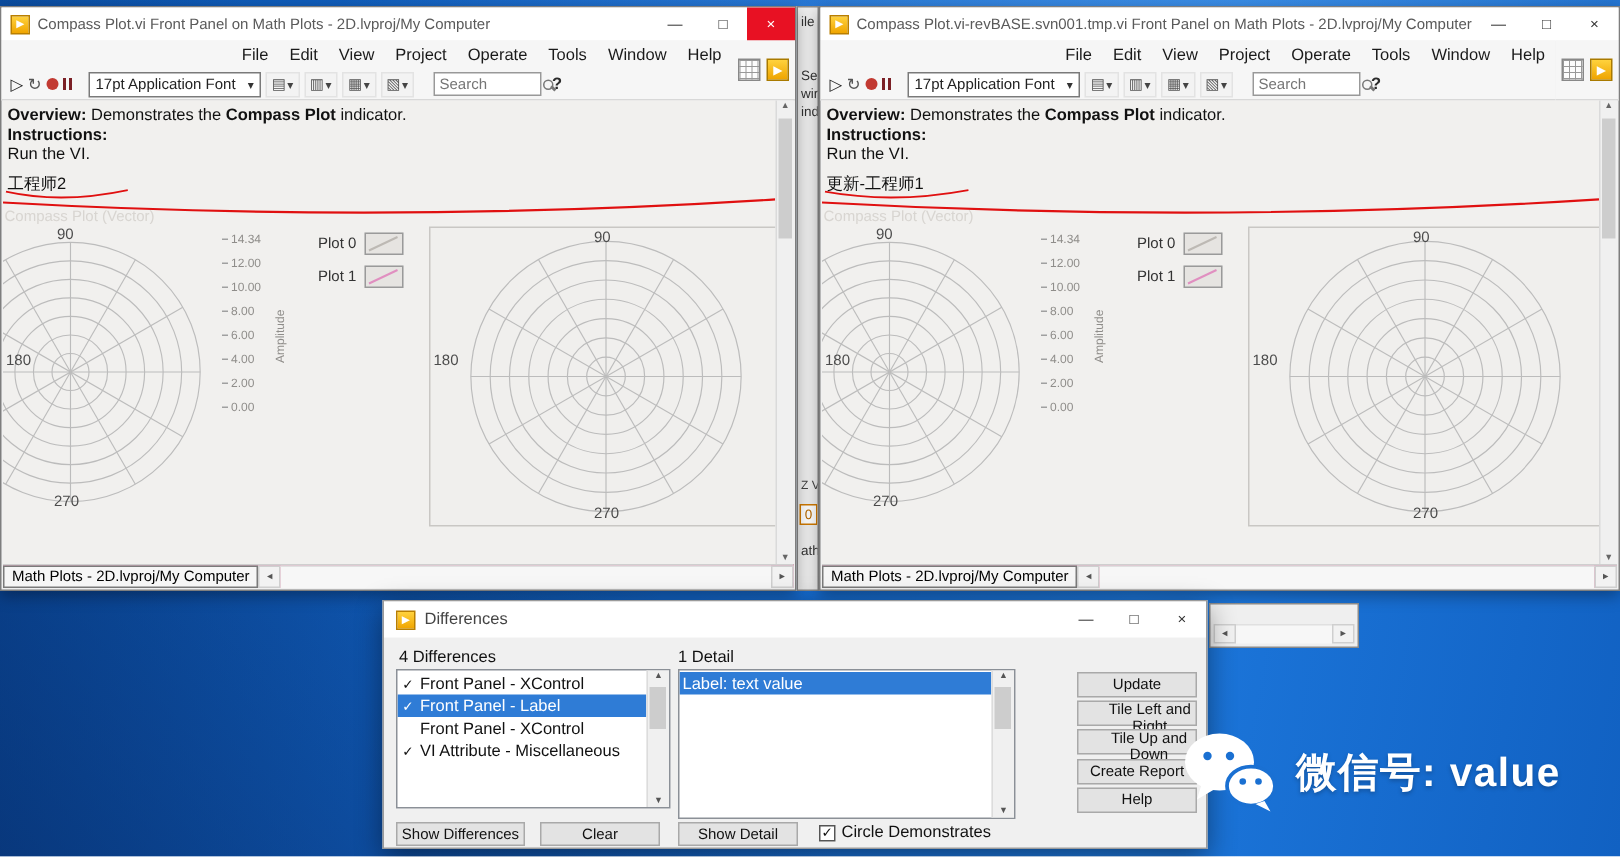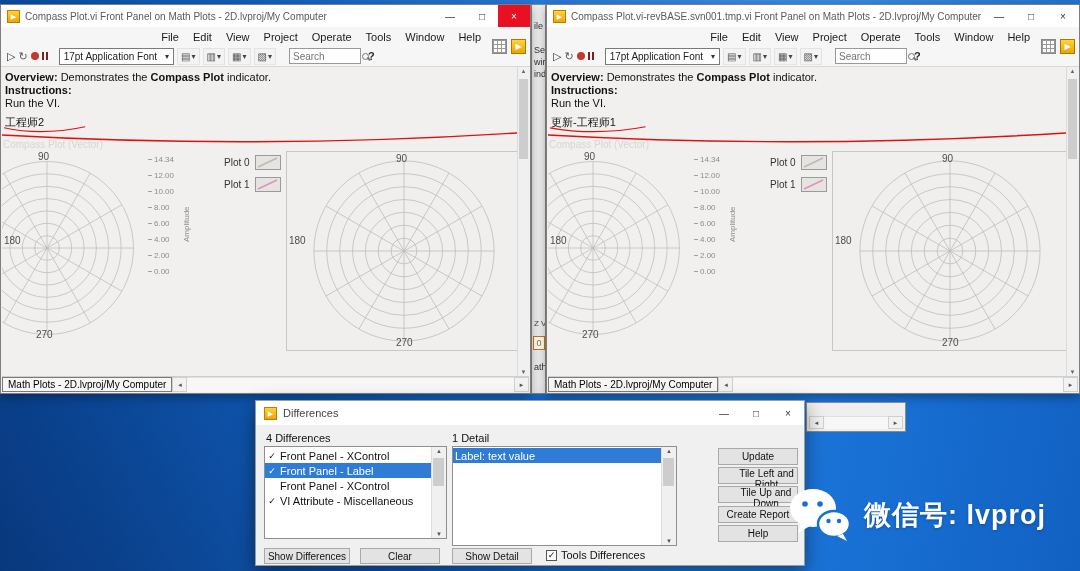--- a/index.html
+++ b/index.html
@@ -101,29 +101,29 @@
   .a270s { left:34px;  top:262px; }
   .a90l  { left:394px; top:86px; }
   .a180l { left:287px; top:168px; }
   .a270l { left:394px; top:270px; }
   .scale-col { position:absolute; left:146px; top:88px; display:flex; flex-direction:column;
     gap:7px; font-size:8px; color:#8f8d8a; }
   .scale-col span::before { content:""; display:inline-block; width:4px; height:1px;
     background:#a0a0a0; vertical-align:middle; margin-right:2px; }
   .amp-label { position:absolute; left:180px; top:175px; font-size:8px; color:#8f8d8a;
     transform:rotate(-90deg); transform-origin:left top; }
-  .legend { position:absolute; left:222px; top:88px; }
+  .legend { position:absolute; left:210px; top:88px; }
   .legend-row { display:flex; align-items:center; gap:5px; margin-bottom:7px; font-size:10px; color:#333; }
   .legend-swatch { width:26px; height:15px; border:1px solid #9a9a9a; background:#e6e4e1; }
 
   
   .strip { position:absolute; left:531px; top:4px; width:15px; height:390px; background:#efefef;
     border:1px solid #8a8a8a; overflow:hidden; font-size:9px; color:#333; }
   .frag { position:absolute; left:2px; white-space:nowrap; }
-  .frag-0 { top:16px; }
+  .frag-0 { top:4px; }
   .frag-1 { top:40px; }
   .frag-2 { top:52px; }
   .frag-3 { top:64px; }
   .frag-4 { top:314px; font-size:8px; color:#444; }
   .frag-5 { top:331px; left:1px; width:12px; height:14px; background:#fff; border:1px solid #d17a00;
     color:#b96a00; text-align:center; line-height:12px; }
   .frag-6 { top:357px; }
 
   
   .bgfrag { position:absolute; left:806px; top:402px; width:100px; height:30px; background:#efefef;
@@ -532,31 +532,31 @@
     <button class="wbtn b-tileud">Tile Up and Down</button>
     <button class="wbtn b-report">Create Report</button>
     <button class="wbtn b-help">Help</button>
 
     <button class="wbtn b-showdiff">Show Differences</button>
     <button class="wbtn b-clear">Clear</button>
     <button class="wbtn b-showdet">Show Detail</button>
 
     <div class="cbx">
       <span class="cbx-box">✓</span>
-      <span>Tools Differences</span>
+      <span>Circle Demonstrates</span>
     </div>
   </div>
 
   <div class="wechat">
     <svg class="wc-svg" viewBox="0 0 64 56">
       <ellipse cx="25" cy="21" rx="23" ry="19" fill="#ffffff"></ellipse>
       <path d="M13 36 L10 46 L22 39 Z" fill="#ffffff"></path>
       <ellipse cx="46" cy="37" rx="16" ry="13" fill="#ffffff" stroke="#1a70d2" stroke-width="2.5"></ellipse>
       <path d="M55 47 L59 54 L49 49 Z" fill="#ffffff"></path>
       <circle cx="17" cy="17" r="2.8" fill="#1a70d2"></circle>
       <circle cx="32" cy="17" r="2.8" fill="#1a70d2"></circle>
       <circle cx="40.5" cy="34" r="2.2" fill="#1a70d2"></circle>
       <circle cx="51" cy="34" r="2.2" fill="#1a70d2"></circle>
     </svg>
-    <span class="wechat-text">微信号: lvproj</span>
+    <span class="wechat-text">微信号: value</span>
   </div>
 
 </div>
 
 </body></html>

